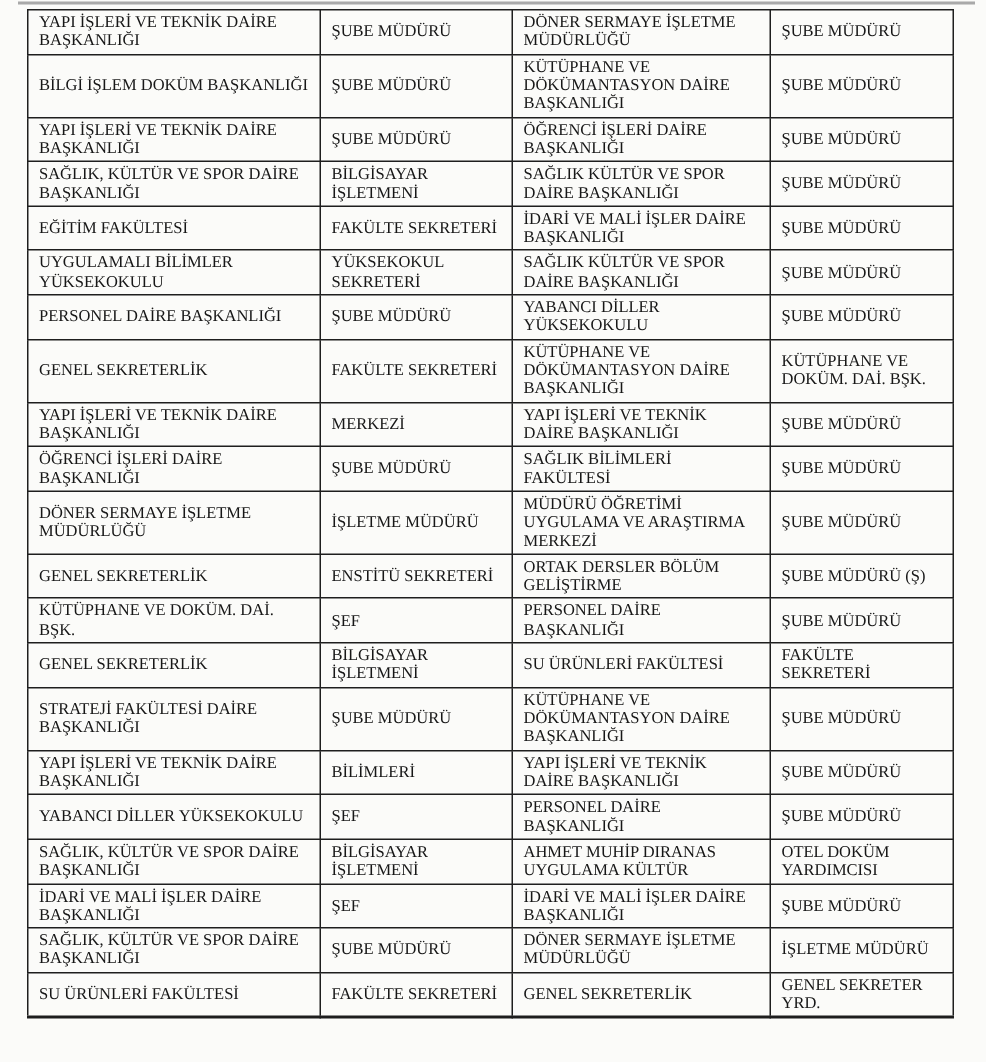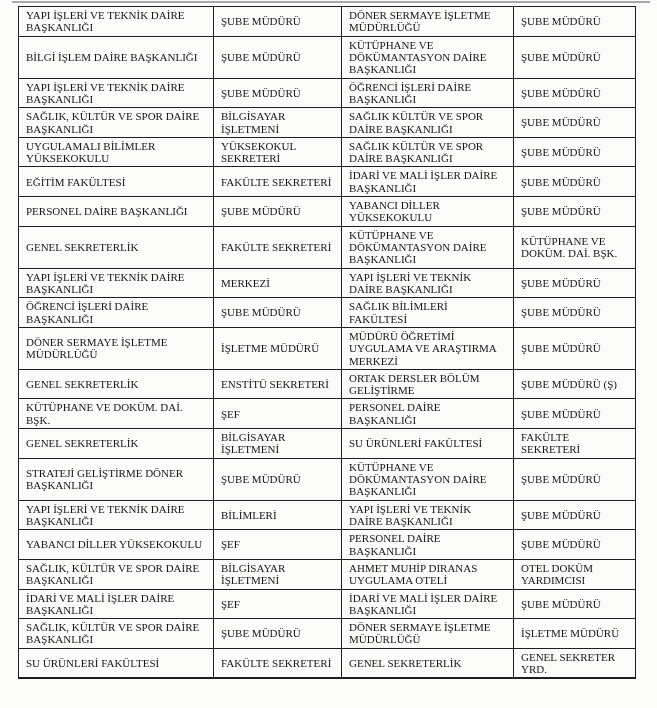--- a/index.html
+++ b/index.html
@@ -62,47 +62,47 @@
     <col class="c4">
   </colgroup>
   <tbody id="table-body">
       <tr>
         <td>YAPI İŞLERİ VE TEKNİK DAİRE BAŞKANLIĞI</td>
         <td>ŞUBE MÜDÜRÜ</td>
         <td>DÖNER SERMAYE İŞLETME MÜDÜRLÜĞÜ</td>
         <td>ŞUBE MÜDÜRÜ</td>
       </tr>
       <tr>
-        <td>BİLGİ İŞLEM DAİRE BAŞKANLIĞI</td>
+        <td>BİLGİ İŞLEM DOKÜM BAŞKANLIĞI</td>
         <td>ŞUBE MÜDÜRÜ</td>
         <td>KÜTÜPHANE VE DÖKÜMANTASYON DAİRE BAŞKANLIĞI</td>
         <td>ŞUBE MÜDÜRÜ</td>
       </tr>
       <tr>
         <td>YAPI İŞLERİ VE TEKNİK DAİRE BAŞKANLIĞI</td>
         <td>ŞUBE MÜDÜRÜ</td>
         <td>ÖĞRENCİ İŞLERİ DAİRE BAŞKANLIĞI</td>
         <td>ŞUBE MÜDÜRÜ</td>
       </tr>
       <tr>
         <td>SAĞLIK, KÜLTÜR VE SPOR DAİRE BAŞKANLIĞI</td>
         <td>BİLGİSAYAR İŞLETMENİ</td>
         <td>SAĞLIK KÜLTÜR VE SPOR DAİRE BAŞKANLIĞI</td>
         <td>ŞUBE MÜDÜRÜ</td>
       </tr>
       <tr>
+        <td>EĞİTİM FAKÜLTESİ</td>
+        <td>FAKÜLTE SEKRETERİ</td>
+        <td>İDARİ VE MALİ İŞLER DAİRE BAŞKANLIĞI</td>
+        <td>ŞUBE MÜDÜRÜ</td>
+      </tr>
+      <tr>
         <td>UYGULAMALI BİLİMLER YÜKSEKOKULU</td>
         <td>YÜKSEKOKUL SEKRETERİ</td>
         <td>SAĞLIK KÜLTÜR VE SPOR DAİRE BAŞKANLIĞI</td>
-        <td>ŞUBE MÜDÜRÜ</td>
-      </tr>
-      <tr>
-        <td>EĞİTİM FAKÜLTESİ</td>
-        <td>FAKÜLTE SEKRETERİ</td>
-        <td>İDARİ VE MALİ İŞLER DAİRE BAŞKANLIĞI</td>
         <td>ŞUBE MÜDÜRÜ</td>
       </tr>
       <tr>
         <td>PERSONEL DAİRE BAŞKANLIĞI</td>
         <td>ŞUBE MÜDÜRÜ</td>
         <td>YABANCI DİLLER YÜKSEKOKULU</td>
         <td>ŞUBE MÜDÜRÜ</td>
       </tr>
       <tr>
         <td>GENEL SEKRETERLİK</td>
@@ -140,41 +140,41 @@
         <td>PERSONEL DAİRE BAŞKANLIĞI</td>
         <td>ŞUBE MÜDÜRÜ</td>
       </tr>
       <tr>
         <td>GENEL SEKRETERLİK</td>
         <td>BİLGİSAYAR İŞLETMENİ</td>
         <td>SU ÜRÜNLERİ FAKÜLTESİ</td>
         <td>FAKÜLTE SEKRETERİ</td>
       </tr>
       <tr>
-        <td>STRATEJİ GELİŞTİRME DÖNER BAŞKANLIĞI</td>
+        <td>STRATEJİ FAKÜLTESİ DAİRE BAŞKANLIĞI</td>
         <td>ŞUBE MÜDÜRÜ</td>
         <td>KÜTÜPHANE VE DÖKÜMANTASYON DAİRE BAŞKANLIĞI</td>
         <td>ŞUBE MÜDÜRÜ</td>
       </tr>
       <tr>
         <td>YAPI İŞLERİ VE TEKNİK DAİRE BAŞKANLIĞI</td>
         <td>BİLİMLERİ</td>
         <td>YAPI İŞLERİ VE TEKNİK DAİRE BAŞKANLIĞI</td>
         <td>ŞUBE MÜDÜRÜ</td>
       </tr>
       <tr>
         <td>YABANCI DİLLER YÜKSEKOKULU</td>
         <td>ŞEF</td>
         <td>PERSONEL DAİRE BAŞKANLIĞI</td>
         <td>ŞUBE MÜDÜRÜ</td>
       </tr>
       <tr>
         <td>SAĞLIK, KÜLTÜR VE SPOR DAİRE BAŞKANLIĞI</td>
         <td>BİLGİSAYAR İŞLETMENİ</td>
-        <td>AHMET MUHİP DIRANAS UYGULAMA OTELİ</td>
+        <td>AHMET MUHİP DIRANAS UYGULAMA KÜLTÜR</td>
         <td>OTEL DOKÜM YARDIMCISI</td>
       </tr>
       <tr>
         <td>İDARİ VE MALİ İŞLER DAİRE BAŞKANLIĞI</td>
         <td>ŞEF</td>
         <td>İDARİ VE MALİ İŞLER DAİRE BAŞKANLIĞI</td>
         <td>ŞUBE MÜDÜRÜ</td>
       </tr>
       <tr>
         <td>SAĞLIK, KÜLTÜR VE SPOR DAİRE BAŞKANLIĞI</td>

